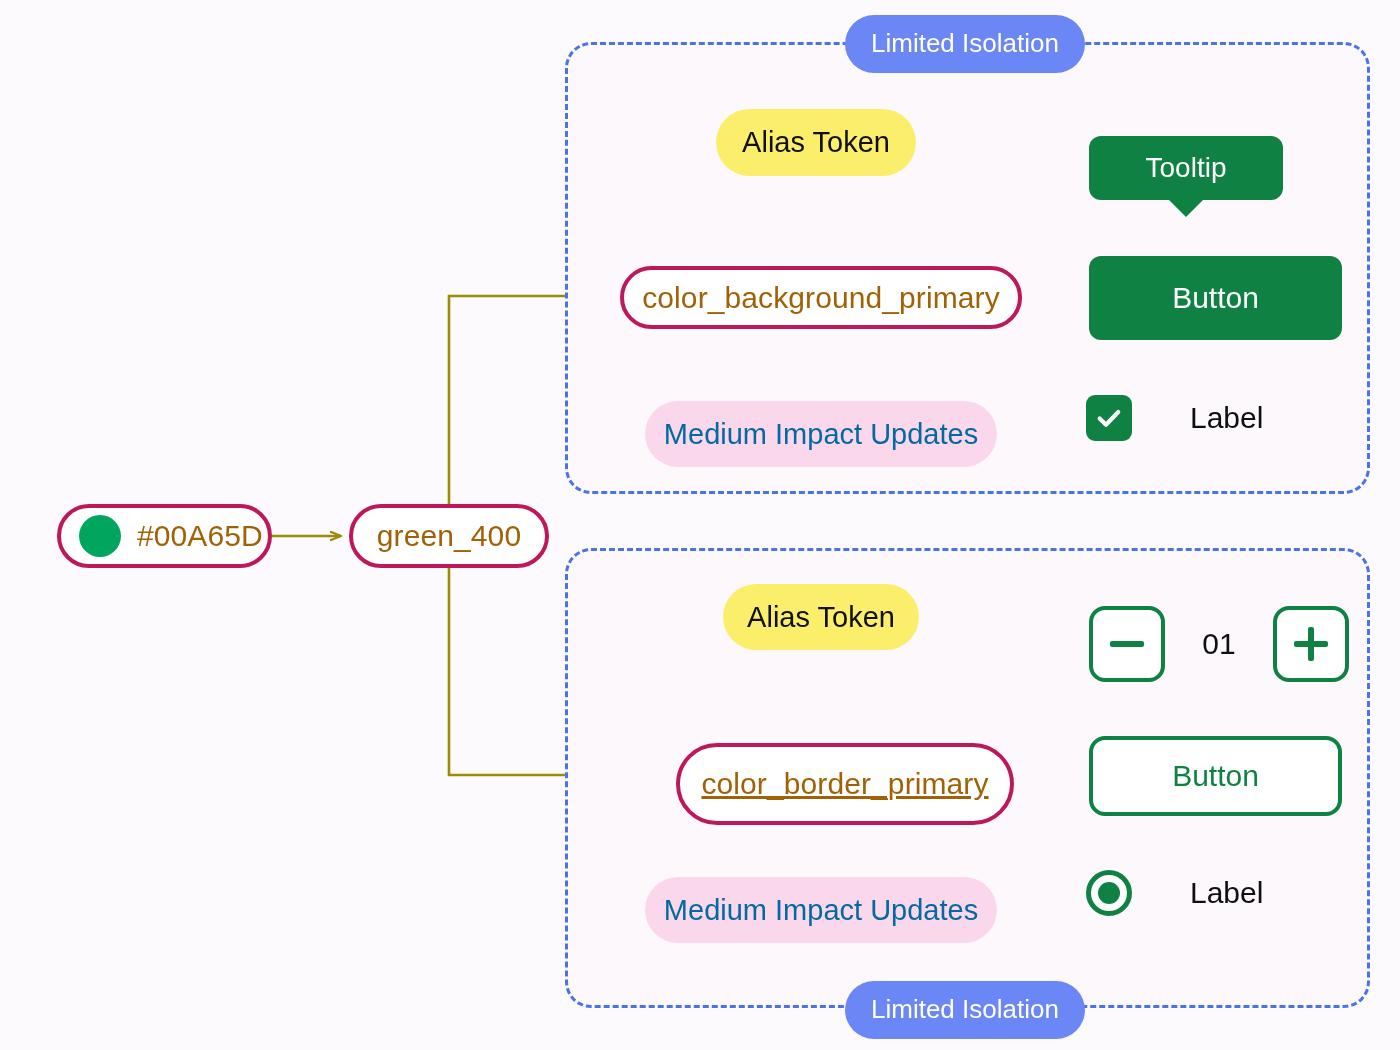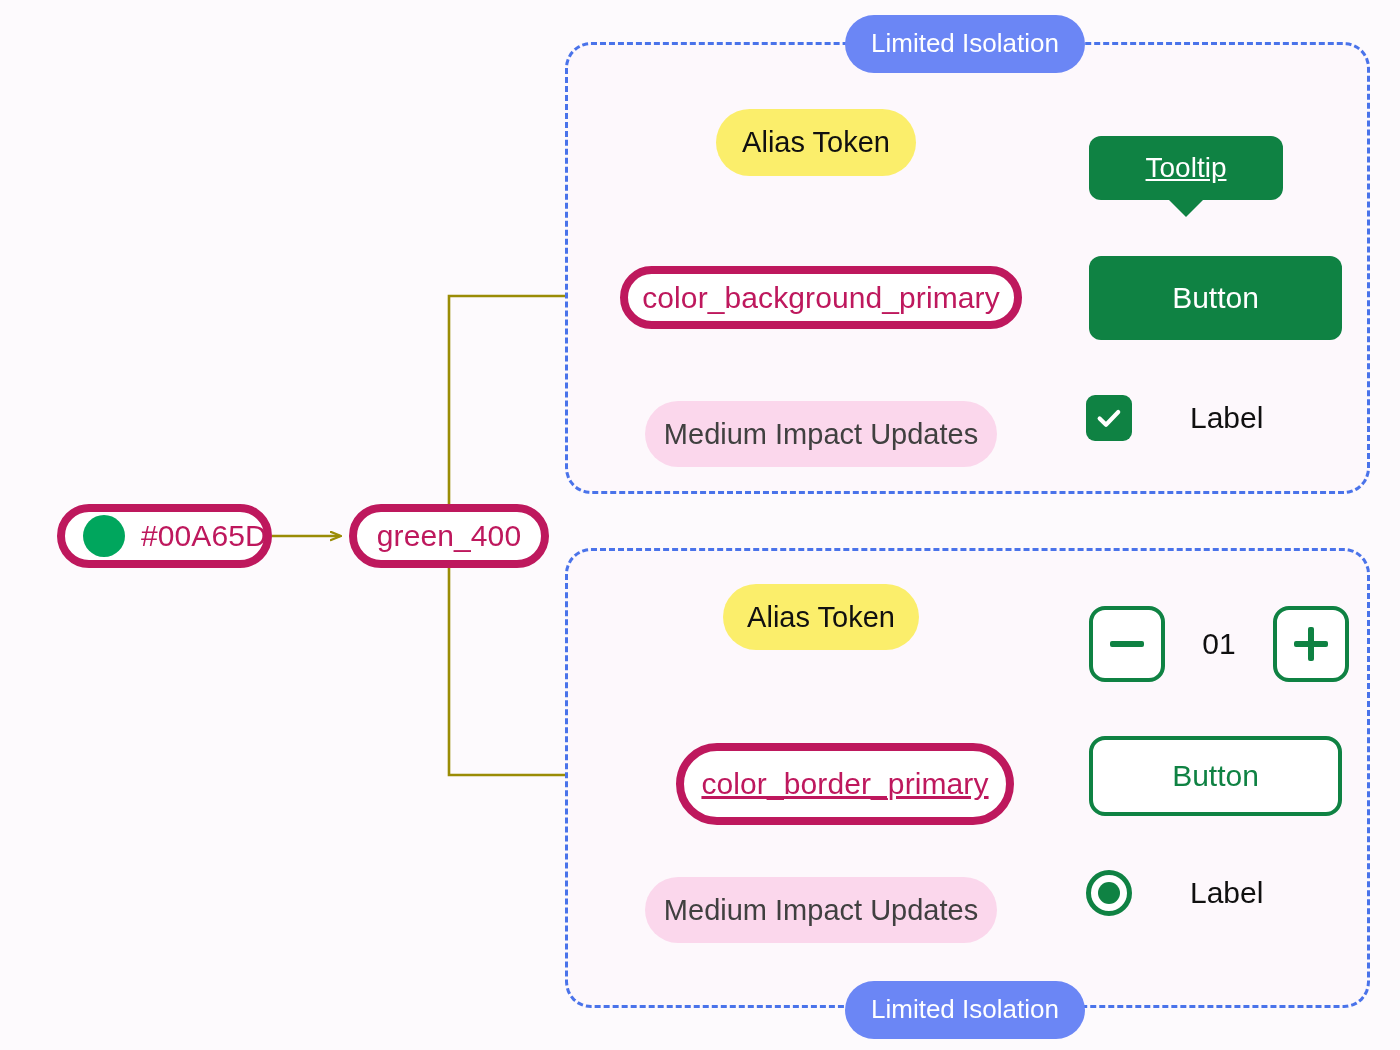--- a/index.html
+++ b/index.html
@@ -29,26 +29,26 @@
     line-height: 1;
     padding: 15px 26px 17px;
     white-space: nowrap;
     z-index: 6;
   }
 
   
   .node-pill {
     position: absolute;
     background: #ffffff;
-    border: 8px solid #be185d;
+    border: 4px solid #be185d;
     border-radius: 999px;
     display: flex;
     align-items: center;
     justify-content: center;
-    color: #be185d;
+    color: #a16207;
     white-space: nowrap;
     z-index: 4;
   }
   .swatch-pill { padding: 0 26px 0 18px; gap: 16px; justify-content: flex-start; }
   .swatch-dot {
     width: 42px; height: 42px; border-radius: 50%;
     background: #00a65d; flex: none;
   }
   .pill-text { font-size: 30px; letter-spacing: .1px; }
 
@@ -57,31 +57,31 @@
     background: #fbee6b;
     border-radius: 999px;
     display: flex; align-items: center; justify-content: center;
     font-size: 29px; color: #101010; z-index: 4;
   }
   .impact-pill {
     position: absolute;
     background: #fbd7ec;
     border-radius: 999px;
     display: flex; align-items: center; justify-content: center;
-    font-size: 29px; color: #404040; z-index: 4;
+    font-size: 29px; color: #0369a1; z-index: 4;
   }
 
   
   .cmp { position: absolute; z-index: 5; }
 
   .tooltip-box {
     background: #0f8243; color: #fff;
     border-radius: 12px;
     display: flex; align-items: center; justify-content: center;
-    font-size: 28px; width: 100%; height: 100%; text-decoration: underline;
+    font-size: 28px; width: 100%; height: 100%;
   }
   .tooltip-tail {
     position: absolute; left: 50%; bottom: -17px; transform: translateX(-50%);
     width: 0; height: 0;
     border-left: 18px solid transparent;
     border-right: 18px solid transparent;
     border-top: 18px solid #0f8243;
   }
 
   .btn-filled {

